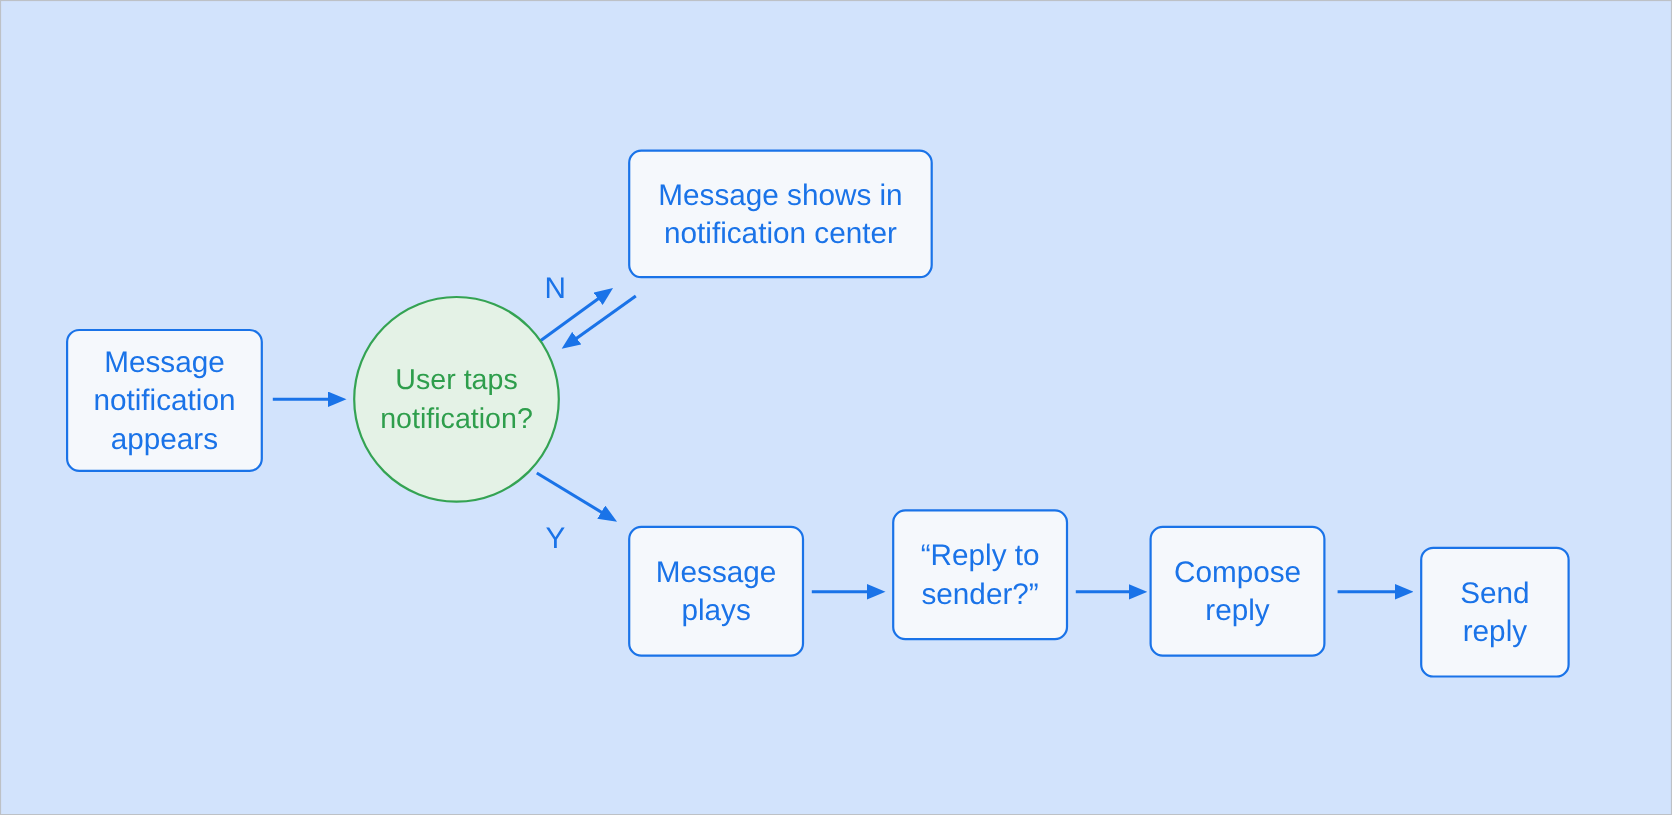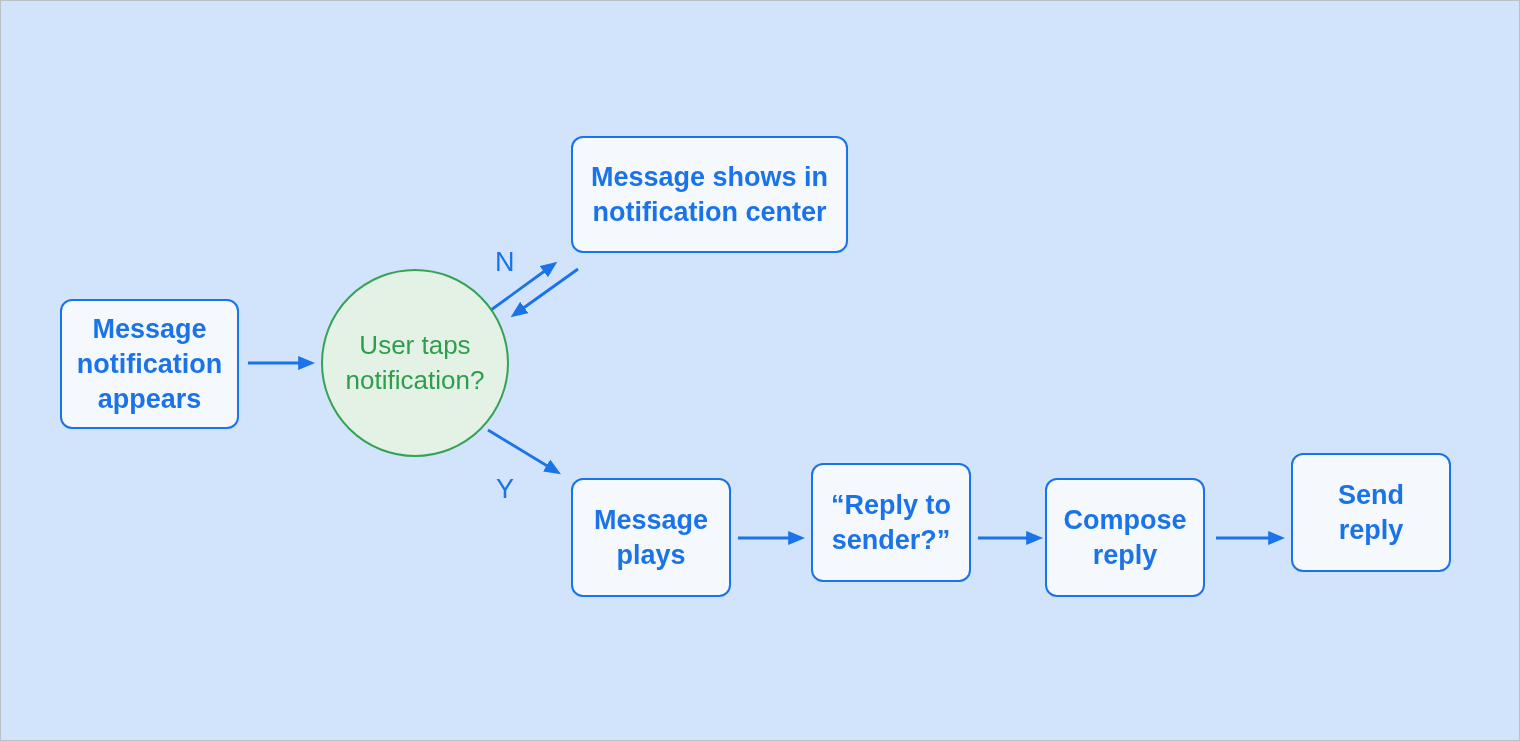--- a/index.html
+++ b/index.html
@@ -26,21 +26,20 @@
   .node{
     position:absolute;
     display:flex;align-items:center;justify-content:center;
     text-align:center;
     background:var(--node-fill);
     border:2.5px solid var(--node-border);
     border-radius:12px;
     color:var(--node-text);
     font-size:27px;line-height:35px;
     white-space:pre-line;
-    font-weight:bold;
   }
   .decision{
     position:absolute;
     display:flex;align-items:center;justify-content:center;
     text-align:center;
     background:var(--decision-fill);
     border:2.5px solid var(--decision-border);
     border-radius:50%;
     color:var(--decision-text);
     font-size:26px;line-height:35px;
@@ -55,21 +54,21 @@
   svg.arrows line{stroke:var(--arrow);stroke-width:2.8;}
   svg.arrows marker path{fill:var(--arrow);}
 
   
   #node-start{left:59px;top:298px;width:179px;height:130px;}
   #node-decision{left:320px;top:268px;width:188px;height:188px;}
   #node-no-result{left:570px;top:135px;width:277px;height:117px;}
   #node-message-plays{left:570px;top:477px;width:160px;height:119px;}
   #node-reply-prompt{left:810px;top:462px;width:160px;height:119px;}
   #node-compose-reply{left:1044px;top:477px;width:160px;height:119px;}
-  #node-send-reply{left:1290px;top:452px;width:160px;height:119px;}
+  #node-send-reply{left:1290px;top:496px;width:136px;height:119px;}
   #label-n{left:494px;top:246px;}
   #label-y{left:495px;top:473px;}
 </style>
 </head>
 <body>
 
 <div class="canvas">
 
   <svg class="arrows" width="1520" height="741" viewBox="0 0 1520 741" aria-hidden="true">
     <defs>

